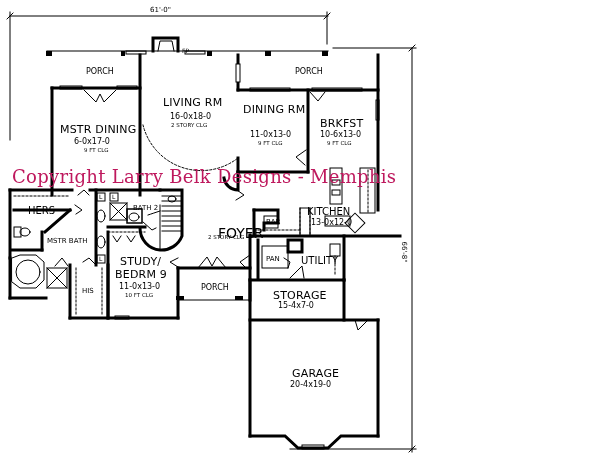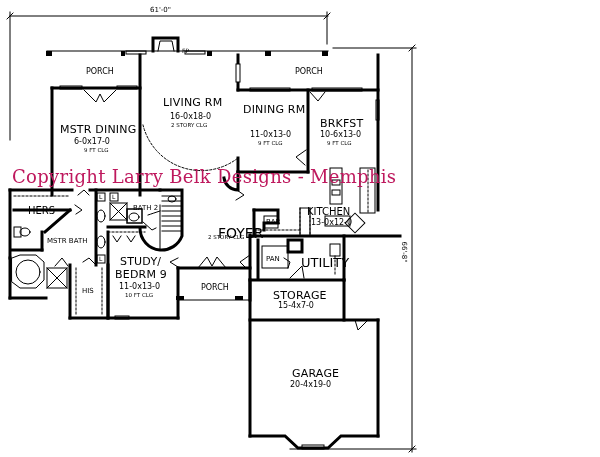--- a/index.html
+++ b/index.html
@@ -236,21 +236,21 @@
 
 <div class="lbl" style="left:307px; top:207px; font-size:10px;">KITCHEN</div>
 <div class="lbl dim" style="left:311px; top:219px;">13-0x12-0</div>
 
 <div class="lbl room" style="left:120px; top:256px;">STUDY/</div>
 <div class="lbl room" style="left:115px; top:269px;">BEDRM 9</div>
 <div class="lbl dim" style="left:119px; top:283px;">11-0x13-0</div>
 <div class="lbl clg" style="left:125px; top:293px;">10 FT CLG</div>
 
 <div class="lbl" style="left:266px; top:256px; font-size:7px;">PAN</div>
-<div class="lbl" style="left:301px; top:256px; font-size:13px;">UTILITY</div>
+<div class="lbl" style="left:301px; top:256px; font-size:10px;">UTILITY</div>
 
 <div class="lbl small" style="left:201px; top:284px;">PORCH</div>
 
 <div class="lbl room" style="left:273px; top:290px;">STORAGE</div>
 <div class="lbl dim" style="left:278px; top:302px;">15-4x7-0</div>
 
 <div class="lbl room" style="left:292px; top:368px;">GARAGE</div>
 <div class="lbl dim" style="left:290px; top:381px;">20-4x19-0</div>
 
 <div class="lbl" style="left:99px; top:194px; font-size:6px;">L</div>

